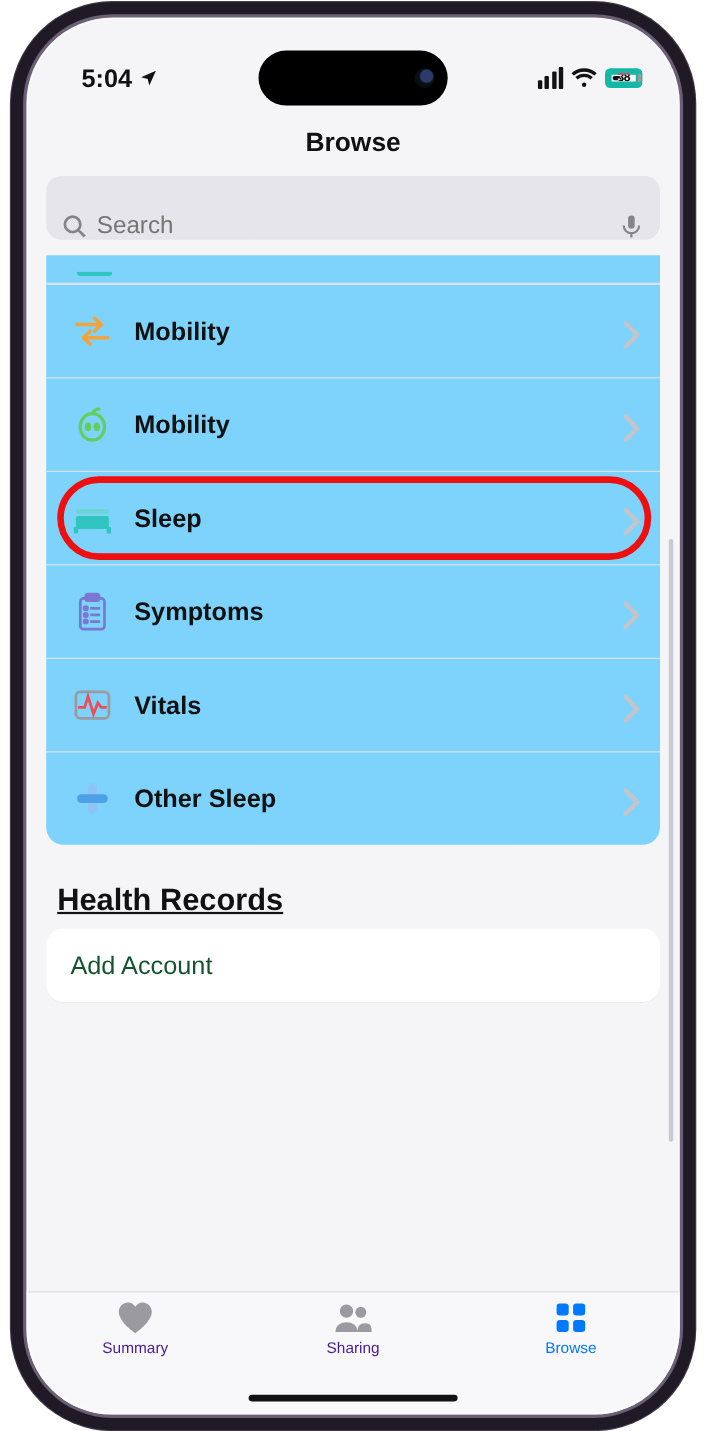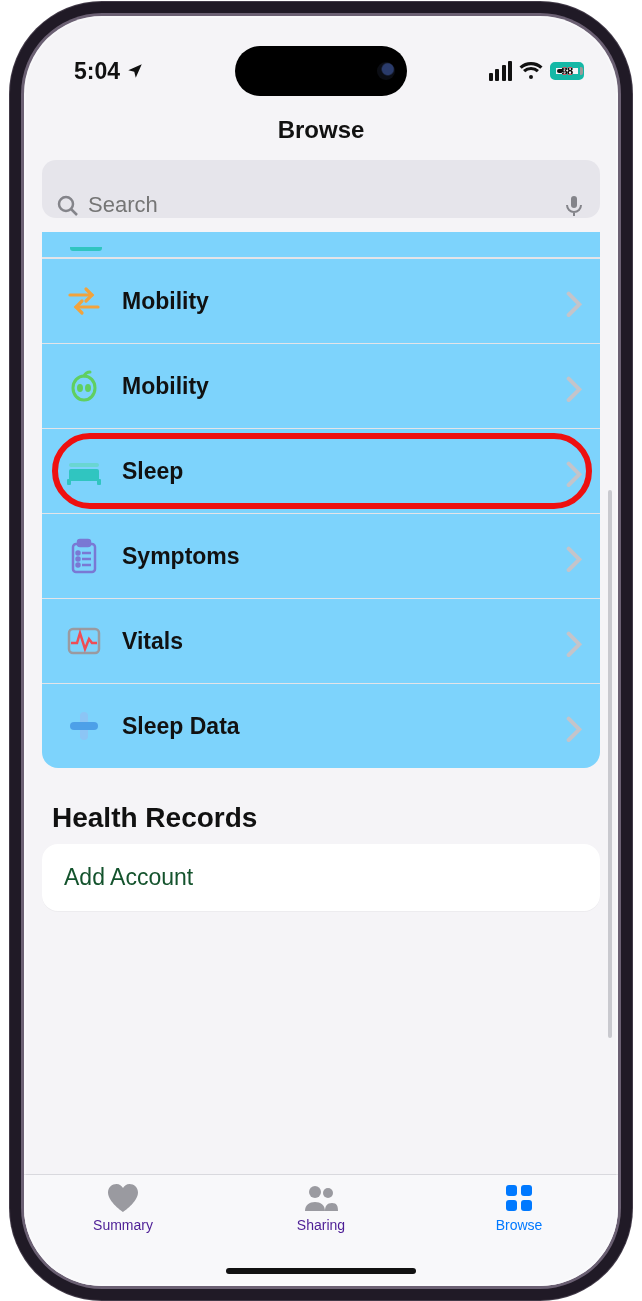--- a/index.html
+++ b/index.html
@@ -89,21 +89,21 @@
   .chev { color:#c4c4ca; width:16px; height:20px; }
 
   
   .highlight-ring {
     position:absolute; left:10px; right:8px; top:4px; bottom:4px;
     border:6px solid #ee1010; border-radius:40px;
     pointer-events:none;
   }
 
   
-  .sect-header { margin:34px 28px 10px; font-size:28px; font-weight:700; color:#111; }
+  .sect-header { margin:34px 28px 10px; font-size:28px; font-weight:700; color:#111;text-decoration:underline; }
   .card-account {
     margin:0 18px; background:#fff; border-radius:16px;
     padding: 20px 22px;
     box-shadow: 0 1px 0 rgba(0,0,0,0.03);
   }
   .link-blue { color:#14532d; font-size:23px; }
 
   
   .scrollbar { position:absolute; right:6px; top:258px; width:4px; height:548px; background:#c9c9cf; border-radius:2px; }
 
@@ -284,21 +284,21 @@
             </span>
         </div>
 
         <div class="list-row">
           <span class="row-icon">
             <svg viewBox="0 0 40 40">
                 <rect x="16" y="6" width="8" height="28" rx="4" fill="#8cc5f5"></rect>
                 <rect x="6" y="16" width="28" height="8" rx="4" fill="#4da0e8"></rect>
               </svg>
           </span>
-          <span class="row-label">Sleep Data</span>
+          <span class="row-label">Other Sleep</span>
           <span class="chev">
               <svg viewBox="0 0 12 20" fill="none" stroke="#c4c4ca" stroke-width="3" stroke-linecap="round">
                 <polyline points="2,2 10,10 2,18"></polyline>
               </svg>
             </span>
         </div>
       </div>
 
       <div class="sect-header">Health Records</div>
       <div class="card-account">

